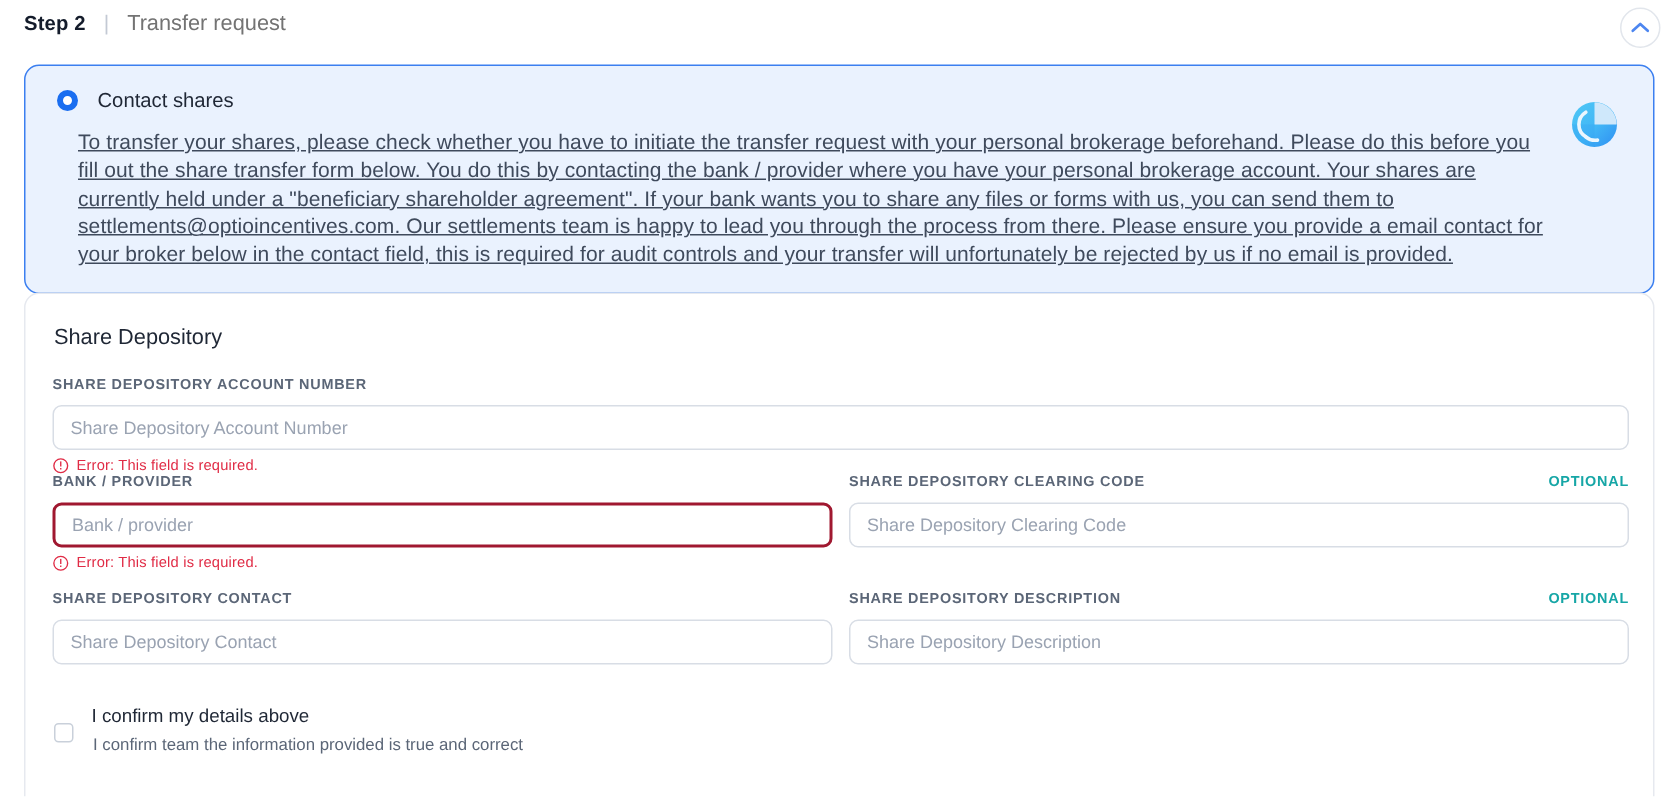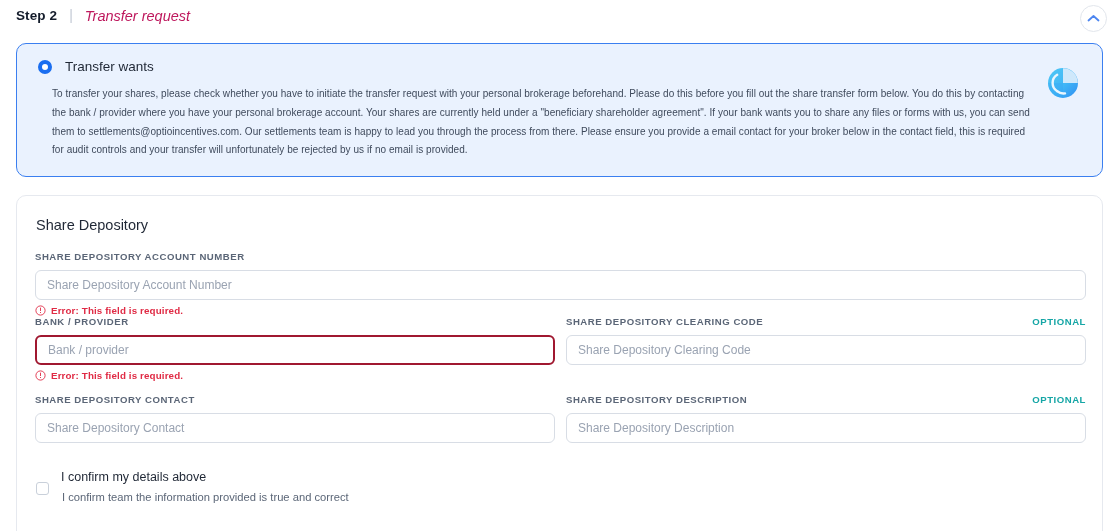--- a/index.html
+++ b/index.html
@@ -39,22 +39,21 @@
     display: inline-block;
     color: #c3c9d4;
     font-size: 14px;
     font-weight: 400;
     padding: 0 12px;
     line-height: 1;
   }
   .step-title {
     font-size: 14.5px;
     font-weight: 400;
-    color: #be185d;
-    font-style: italic;
+    color: #737373;
   }
 
   .collapse-btn {
     position: absolute;
     right: 12px;
     top: 5px;
     width: 27px;
     height: 27px;
     border-radius: 50%;
     border: 1px solid #e2e6ec;
@@ -91,26 +90,27 @@
     background: #ffffff;
     flex: 0 0 auto;
     margin-left: 3px;
   }
   .info-title {
     font-size: 13.5px;
     color: #1f2735;
     font-weight: 400;
   }
   .info-body {
-    font-size: 10px;
+    font-size: 14px;
     line-height: 18.8px;
     color: #3f4a5c;
     max-width: 1000px;
     padding-left: 17px;
     letter-spacing: 0.005em;
+    text-decoration: underline;
   }
   .brand-orb {
     position: absolute;
     right: 19px;
     top: 19px;
     width: 40px;
     height: 40px;
   }
 
   
@@ -181,21 +181,21 @@
   .text-input.error {
     border: 2px solid #a01830;
   }
 
   .error-msg {
     display: flex;
     align-items: center;
     gap: 5px;
     margin-top: 5px;
     font-size: 9.8px;
-    font-weight: 700;
+    font-weight: 400;
     color: #e02b45;
     letter-spacing: 0.12px;
   }
   .error-msg svg { display: block; flex: 0 0 auto; }
 
   
   .confirm-block {
     display: flex;
     align-items: center;
     gap: 12px;
@@ -240,21 +240,21 @@
     <span>
       <svg width="13" height="9" viewBox="0 0 13 9">
         <path d="M1.5 6.5 L6.5 2 L11.5 6.5" fill="none" stroke="#4d86f0" stroke-width="1.8" stroke-linecap="round" stroke-linejoin="round"></path>
       </svg>
     </span>
   </div>
 
   <div class="info-panel">
     <div class="info-head">
       <span class="radio-outer"></span>
-      <span class="info-title">Transfer wants</span>
+      <span class="info-title">Contact shares</span>
     </div>
     <div class="info-body">To transfer your shares, please check whether you have to initiate the transfer request with your personal brokerage beforehand. Please do this before you fill out the share transfer form below. You do this by contacting the bank / provider where you have your personal brokerage account. Your shares are currently held under a "beneficiary shareholder agreement". If your bank wants you to share any files or forms with us, you can send them to settlements@optioincentives.com. Our settlements team is happy to lead you through the process from there. Please ensure you provide a email contact for your broker below in the contact field, this is required for audit controls and your transfer will unfortunately be rejected by us if no email is provided.</div>
     <span class="brand-orb">
       <svg width="40" height="40" viewBox="0 0 40 40">
         <defs>
           <linearGradient id="orbG" x1="0" y1="0" x2="1" y2="1">
             <stop offset="0%" stop-color="#4fc8f5"></stop>
             <stop offset="55%" stop-color="#41b6f6"></stop>
             <stop offset="100%" stop-color="#2f8ef2"></stop>
           </linearGradient>

